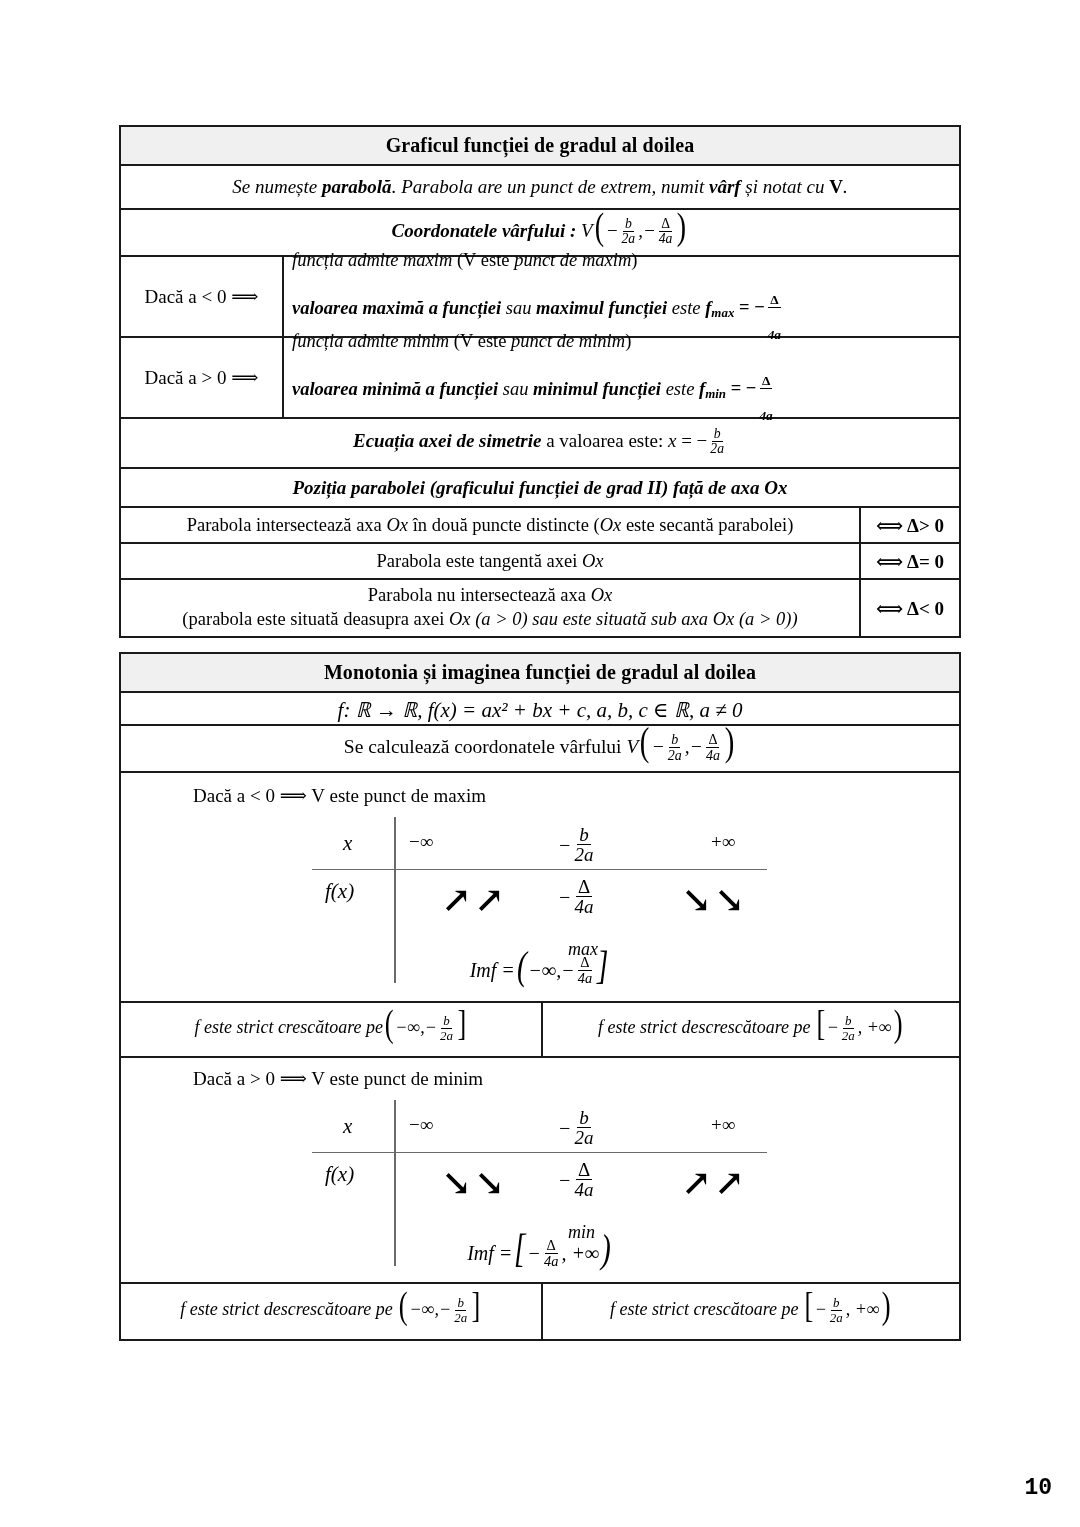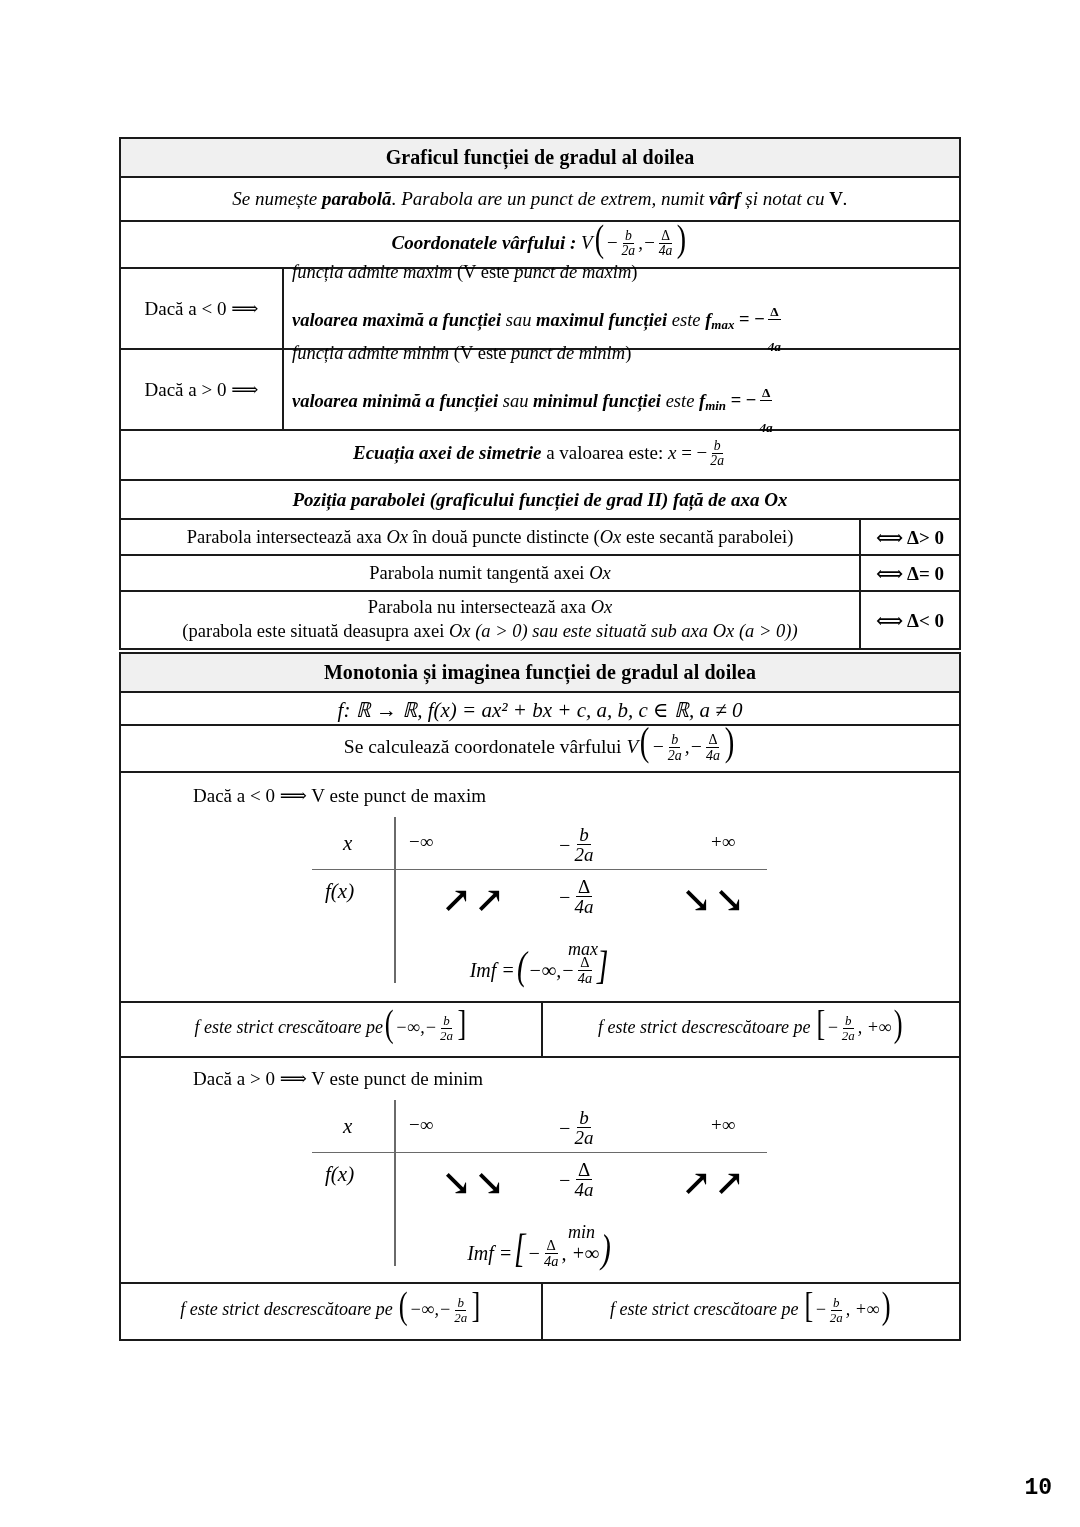--- a/index.html
+++ b/index.html
@@ -102,21 +102,21 @@
     font-size: 1.95em;
     line-height: 0;
     position: relative;
     top: 0.05em;
     transform: scaleX(.75);
   }
 
   .sub { font-size: .70em; vertical-align: -0.28em; font-style: italic; }
 
   
-  #t1 { top: 137px; }
+  #t1 { top: 125px; }
   #t1 .r-sub     { font-size: 19px; font-style: italic; }
   #t1 .r-coord   { font-size: 19px; }
   #t1 .c-cond    { width: 163px; font-size: 19px; }
   #t1 .c-body    { flex: 1; font-size: 18.5px; }
   #t1 .c-main    { flex: 1; }
   #t1 .c-delta   { width: 98px; font-size: 19px; font-weight: bold; }
   #t1 .line1     { margin: 3px 0 2px 0; font-style: italic; }
   #t1 .line2     { margin: 2px 0 3px 0; }
 
   
@@ -321,21 +321,21 @@
         <div>
           <span>Parabola intersectează axa </span><span class="mi">Ox</span><span> în două puncte distincte (</span><span class="mi">Ox</span><span> este secantă parabolei)</span>
         </div>
       </div>
       <div class="cell center c-delta">⟺ Δ&gt; 0</div>
     </div>
 
     <div class="row" style="height:36px">
       <div class="cell center vdiv c-main" style="font-size:18.5px">
         <div>
-          <span>Parabola numit tangentă axei </span><span class="mi">Ox</span>
+          <span>Parabola este tangentă axei </span><span class="mi">Ox</span>
         </div>
       </div>
       <div class="cell center c-delta">⟺ Δ= 0</div>
     </div>
 
     <div class="row" style="height:56px">
       <div class="cell center vdiv c-main" style="font-size:18.5px;line-height:1.28">
         <div>
           <span>Parabola nu intersectează axa </span><span class="mi">Ox</span>
         </div>

